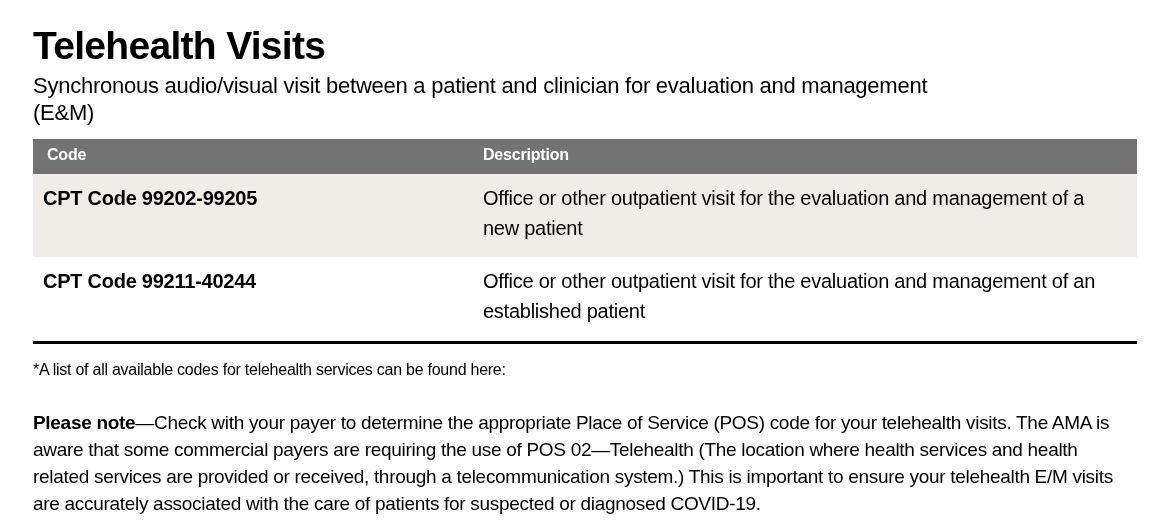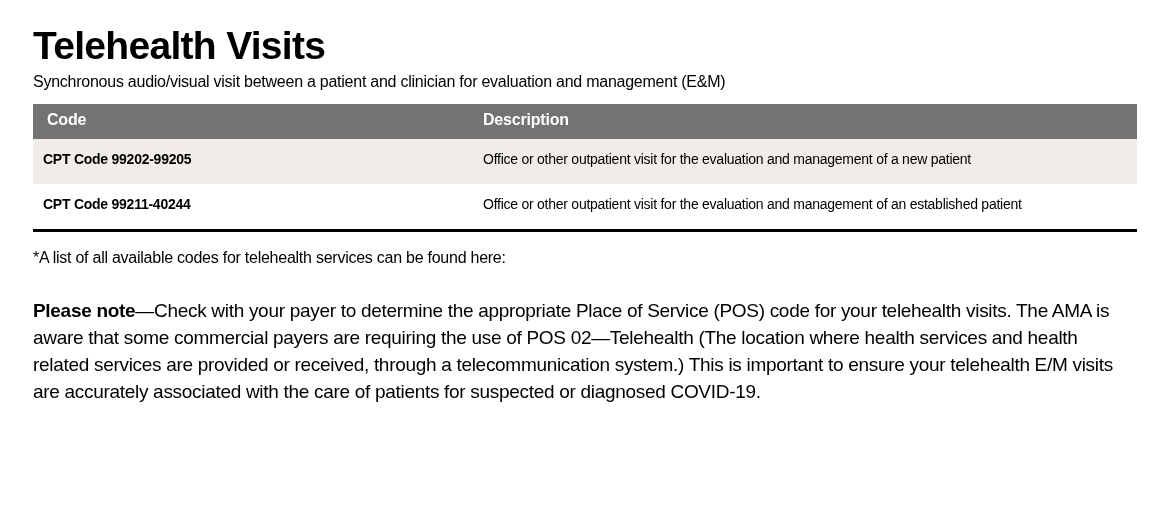--- a/index.html
+++ b/index.html
@@ -30,21 +30,21 @@
     padding-top: 26px;
     font-size: 39px;
     font-weight: bold;
     letter-spacing: -0.7px;
     line-height: 1.05;
     color: #000;
   }
   .doc-subtitle {
     margin: 0;
     padding-top: 5px;
-    font-size: 16px;
+    font-size: 22px;
     font-weight: normal;
     line-height: 1.25;
     letter-spacing: -0.25px;
     color: #000;
   }
 
   
   .code-table {
     margin-top: 12px;
     width: 1104px;
@@ -62,21 +62,21 @@
     font-weight: bold;
     letter-spacing: -0.2px;
     padding: 6px 0 8px 14px;
     vertical-align: middle;
     height: 35px;
     box-sizing: border-box;
   }
   .code-table thead th.th-desc { padding-left: 10px; }
 
   .code-table tbody td {
-    font-size: 14px;
+    font-size: 20px;
     line-height: 1.48;
     vertical-align: top;
     padding: 10px 14px 14px 10px;
     letter-spacing: -0.25px;
   }
   .code-table tbody tr.row-shaded td { background: #F0EDE8; }
   .code-table tbody tr.row-plain  td { background: #ffffff; }
   .code-table tbody td.cell-code {
     font-weight: bold;
     white-space: nowrap;

